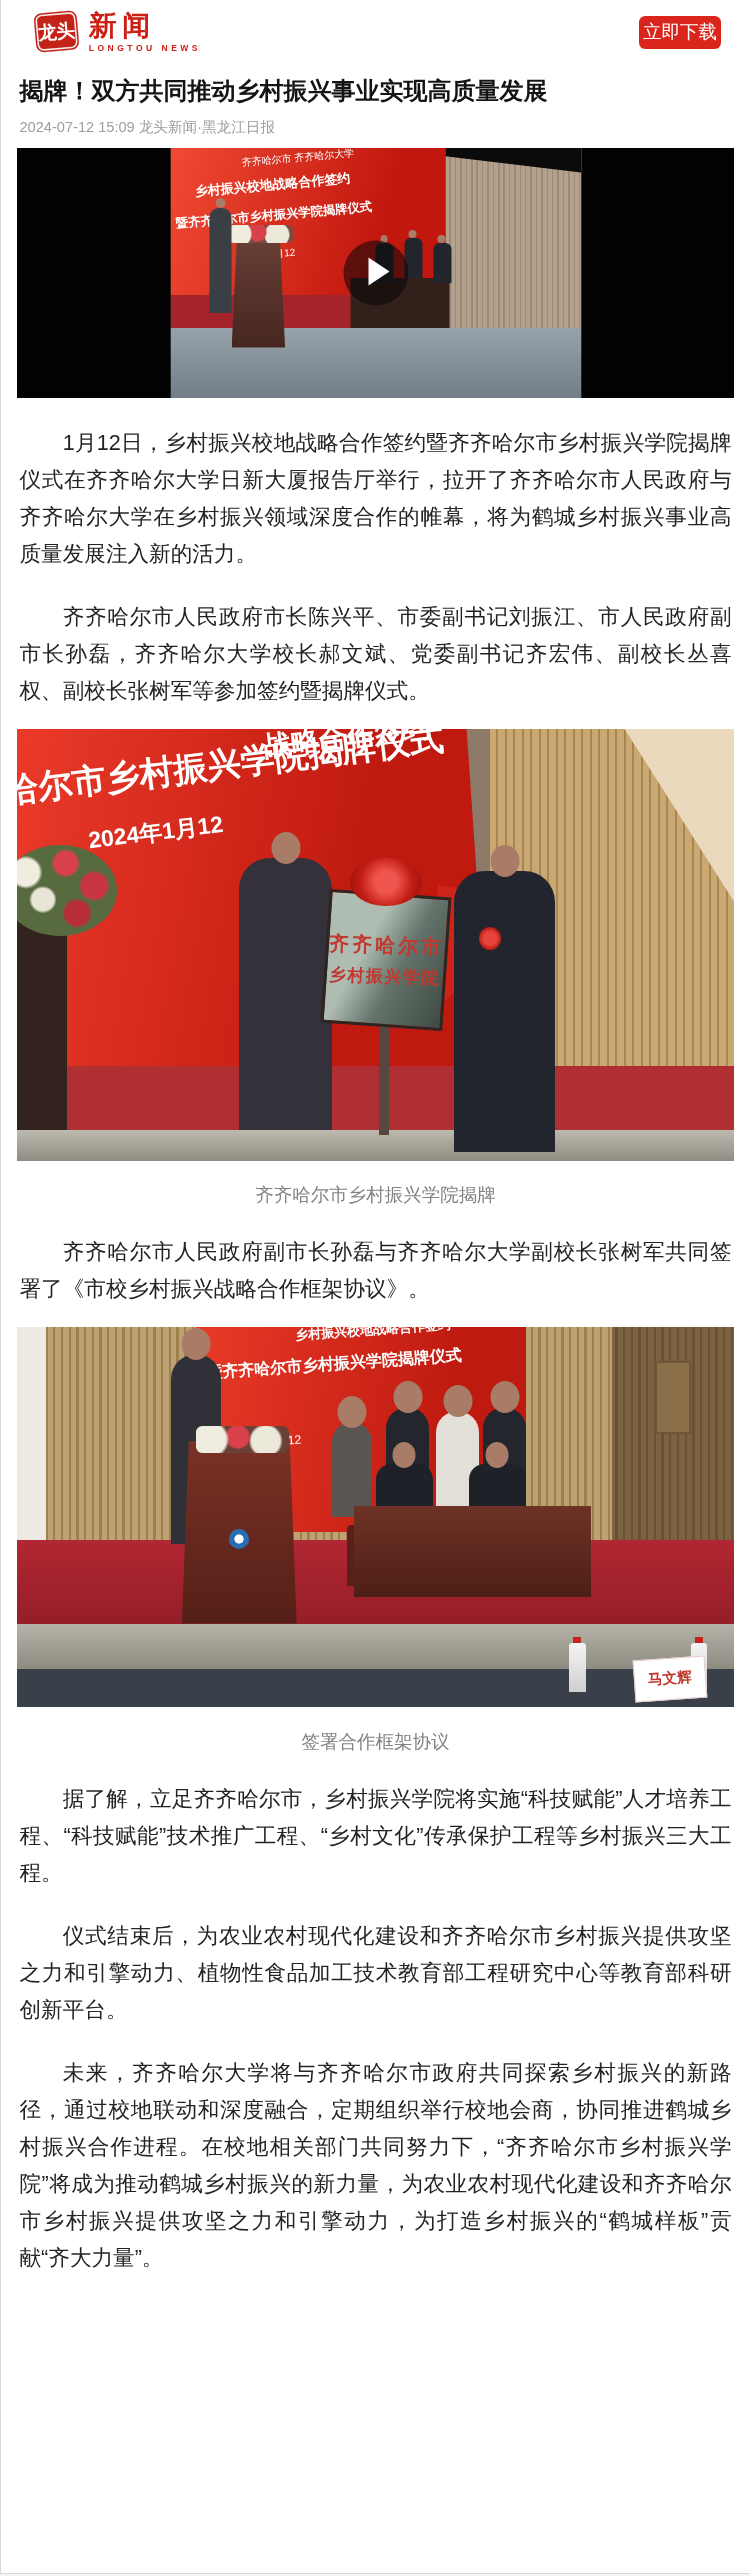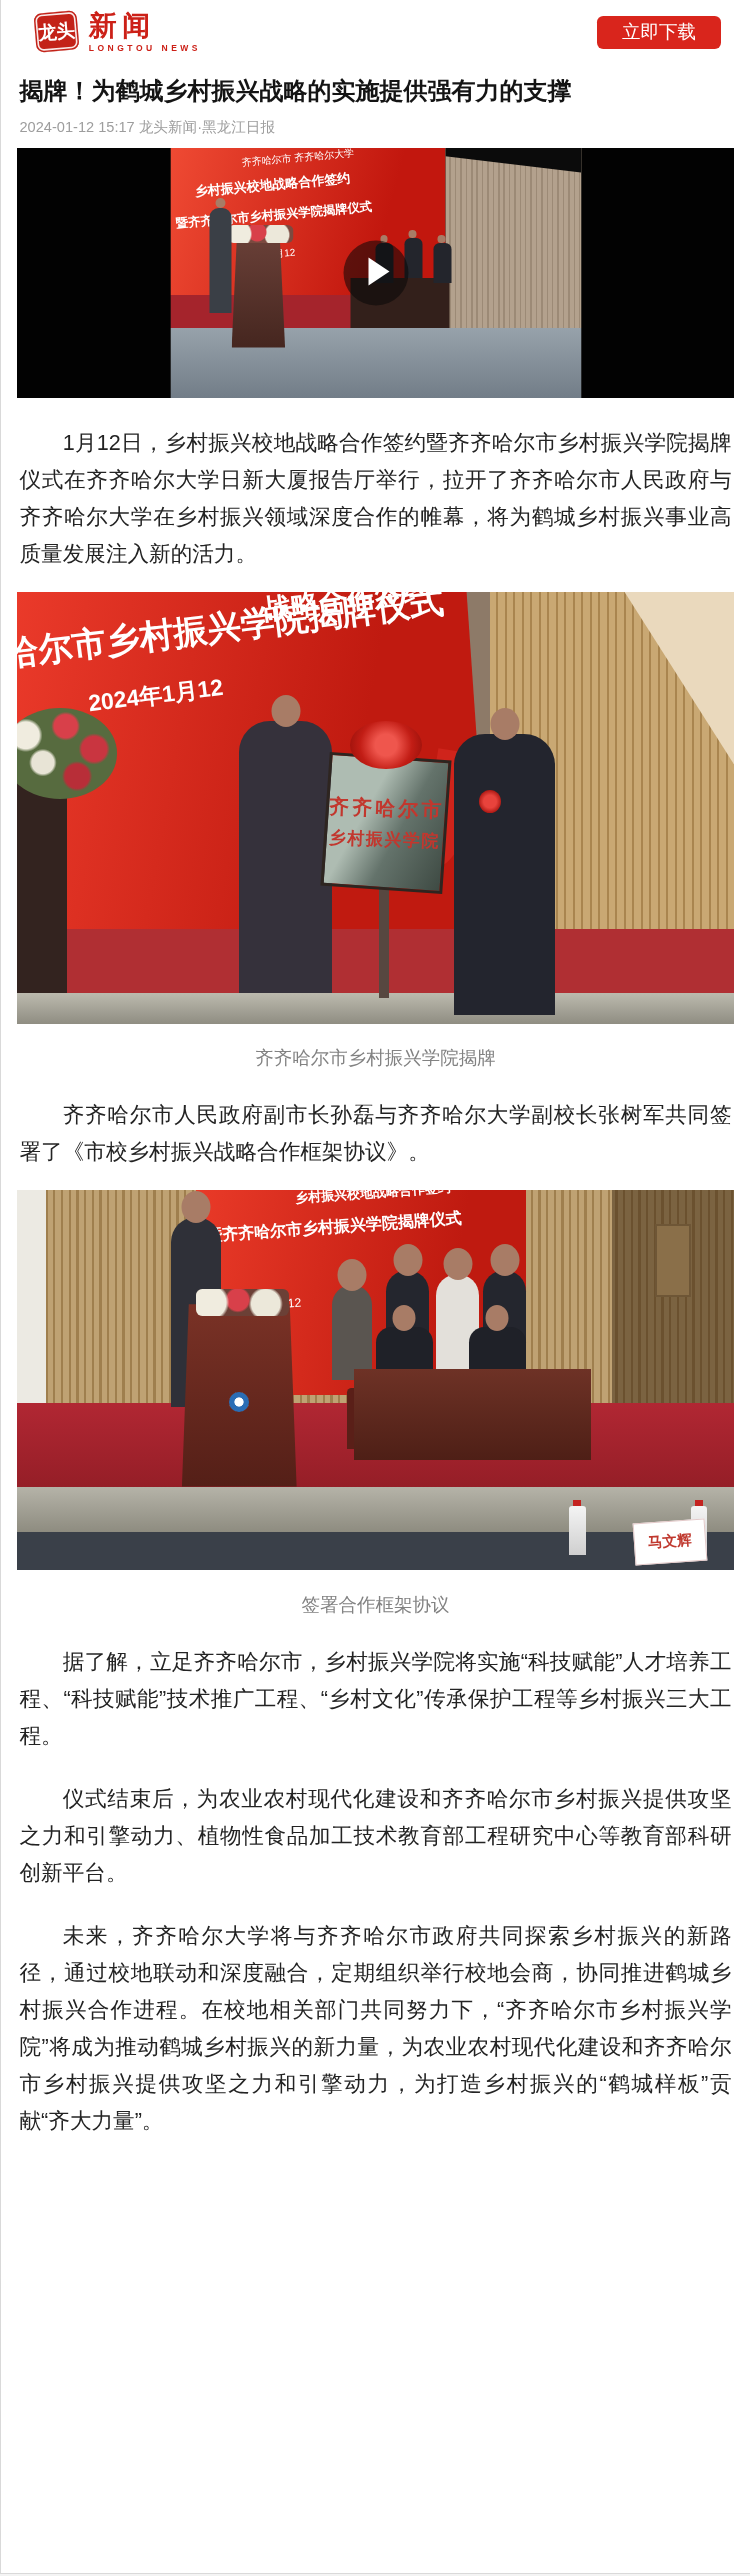--- a/index.html
+++ b/index.html
@@ -11,21 +11,21 @@
   .header { display:flex; justify-content:space-between; align-items:flex-start;
             padding:12.3px 29px 0 34px; height:68px; }
   .logo { display:flex; gap:10.8px; align-items:flex-start; cursor:pointer; }
   .logo-seal { width:43px; height:39px; background:#c32218; border-radius:7.7px;
                color:#fff; font-size:18.5px; font-weight:bold; display:flex;
                align-items:center; justify-content:center; transform:rotate(-5deg);
                box-shadow: inset 0 0 0 1.5px #c32218, inset 0 0 0 3.1px rgba(255,255,255,.9); }
   .logo-title { color:#cc2017; font-size:28px; font-weight:bold; letter-spacing:5.4px; line-height:1; }
   .logo-sub   { color:#cc2017; font-size:8.5px; letter-spacing:3.5px; margin-top:3px; font-weight:bold; }
   .download-btn { background:#d9251c; color:#fff; font-size:18.5px; line-height:1;
-                  padding:7px 25px; border:none; border-radius:6.2px; margin-top:3.9px; cursor:pointer; }
+                  padding:7px 4px; border:none; border-radius:6.2px; margin-top:3.9px; cursor:pointer; }
 
   
   .title { font-size:24px; font-weight:bold; color:#141414; margin:6.2px 18.5px 0; line-height:1.4; }
   .meta  { color:#9d9d9d; font-size:14.6px; margin:10px 18.5px 0; }
 
   
   .video { position:relative; margin:10.8px 16px 0; height:250px; background:#020202; overflow:hidden; }
   .vt { position:absolute; left:50%; transform:translateX(-50%); width:411px; height:100%;
         background:#151210; overflow:hidden; }
   .vt > div, .fig-img > div { position:absolute; }
@@ -176,22 +176,22 @@
     <div class="logo">
       <div class="logo-seal">龙头</div>
       <div>
         <div class="logo-title">新闻</div>
         <div class="logo-sub">LONGTOU NEWS</div>
       </div>
     </div>
     <button class="download-btn">立即下载</button>
   </div>
 
-  <h1 class="title">揭牌！为鹤城乡村振兴战略的实施提供强有力的支撑</h1>
-  <div class="meta">2024-01-12 15:17 龙头新闻·黑龙江日报</div>
+  <h1 class="title">揭牌！双方共同推动乡村振兴事业实现高质量发展</h1>
+  <div class="meta">2024-07-12 15:09 龙头新闻·黑龙江日报</div>
 
   <div class="video">
     <div class="vt">
       <div class="vt-screen">
         <span class="vt-t1">齐齐哈尔市  齐齐哈尔大学</span>
         <span class="vt-t2">乡村振兴校地战略合作签约</span>
         <span class="vt-t3">暨齐齐哈尔市乡村振兴学院揭牌仪式</span>
         <span class="vt-t4">2024年1月12</span>
       </div>
       <div class="vt-wall"></div>
@@ -205,20 +205,21 @@
       <div class="vt-p" style="left:50%;top:38%;"></div>
       <div class="vt-p" style="left:57%;top:36%;"></div>
       <div class="vt-p" style="left:64%;top:38%;"></div>
     </div>
     <button class="play-btn">
       <span class="play-icon"></span>
     </button>
   </div>
 
   <p class="para">1月12日，乡村振兴校地战略合作签约暨齐齐哈尔市乡村振兴学院揭牌仪式在齐齐哈尔大学日新大厦报告厅举行，拉开了齐齐哈尔市人民政府与齐齐哈尔大学在乡村振兴领域深度合作的帷幕，将为鹤城乡村振兴事业高质量发展注入新的活力。</p>
+  <p class="para">齐齐哈尔市人民政府市长陈兴平、市委副书记刘振江、市人民政府副市长孙磊，齐齐哈尔大学校长郝文斌、党委副书记齐宏伟、副校长丛喜权、副校长张树军等参加签约暨揭牌仪式。</p>
 
   <div class="figure">
     <div class="fig-img fig1">
       <div class="f1-screen">
         <span class="f1-t0">战略合作签约</span>
         <span class="f1-t1">哈尔市乡村振兴学院揭牌仪式</span>
         <span class="f1-date">2024年1月12</span>
       </div>
       <div class="f1-wall"></div>
       <div class="f1-walllight"></div>

